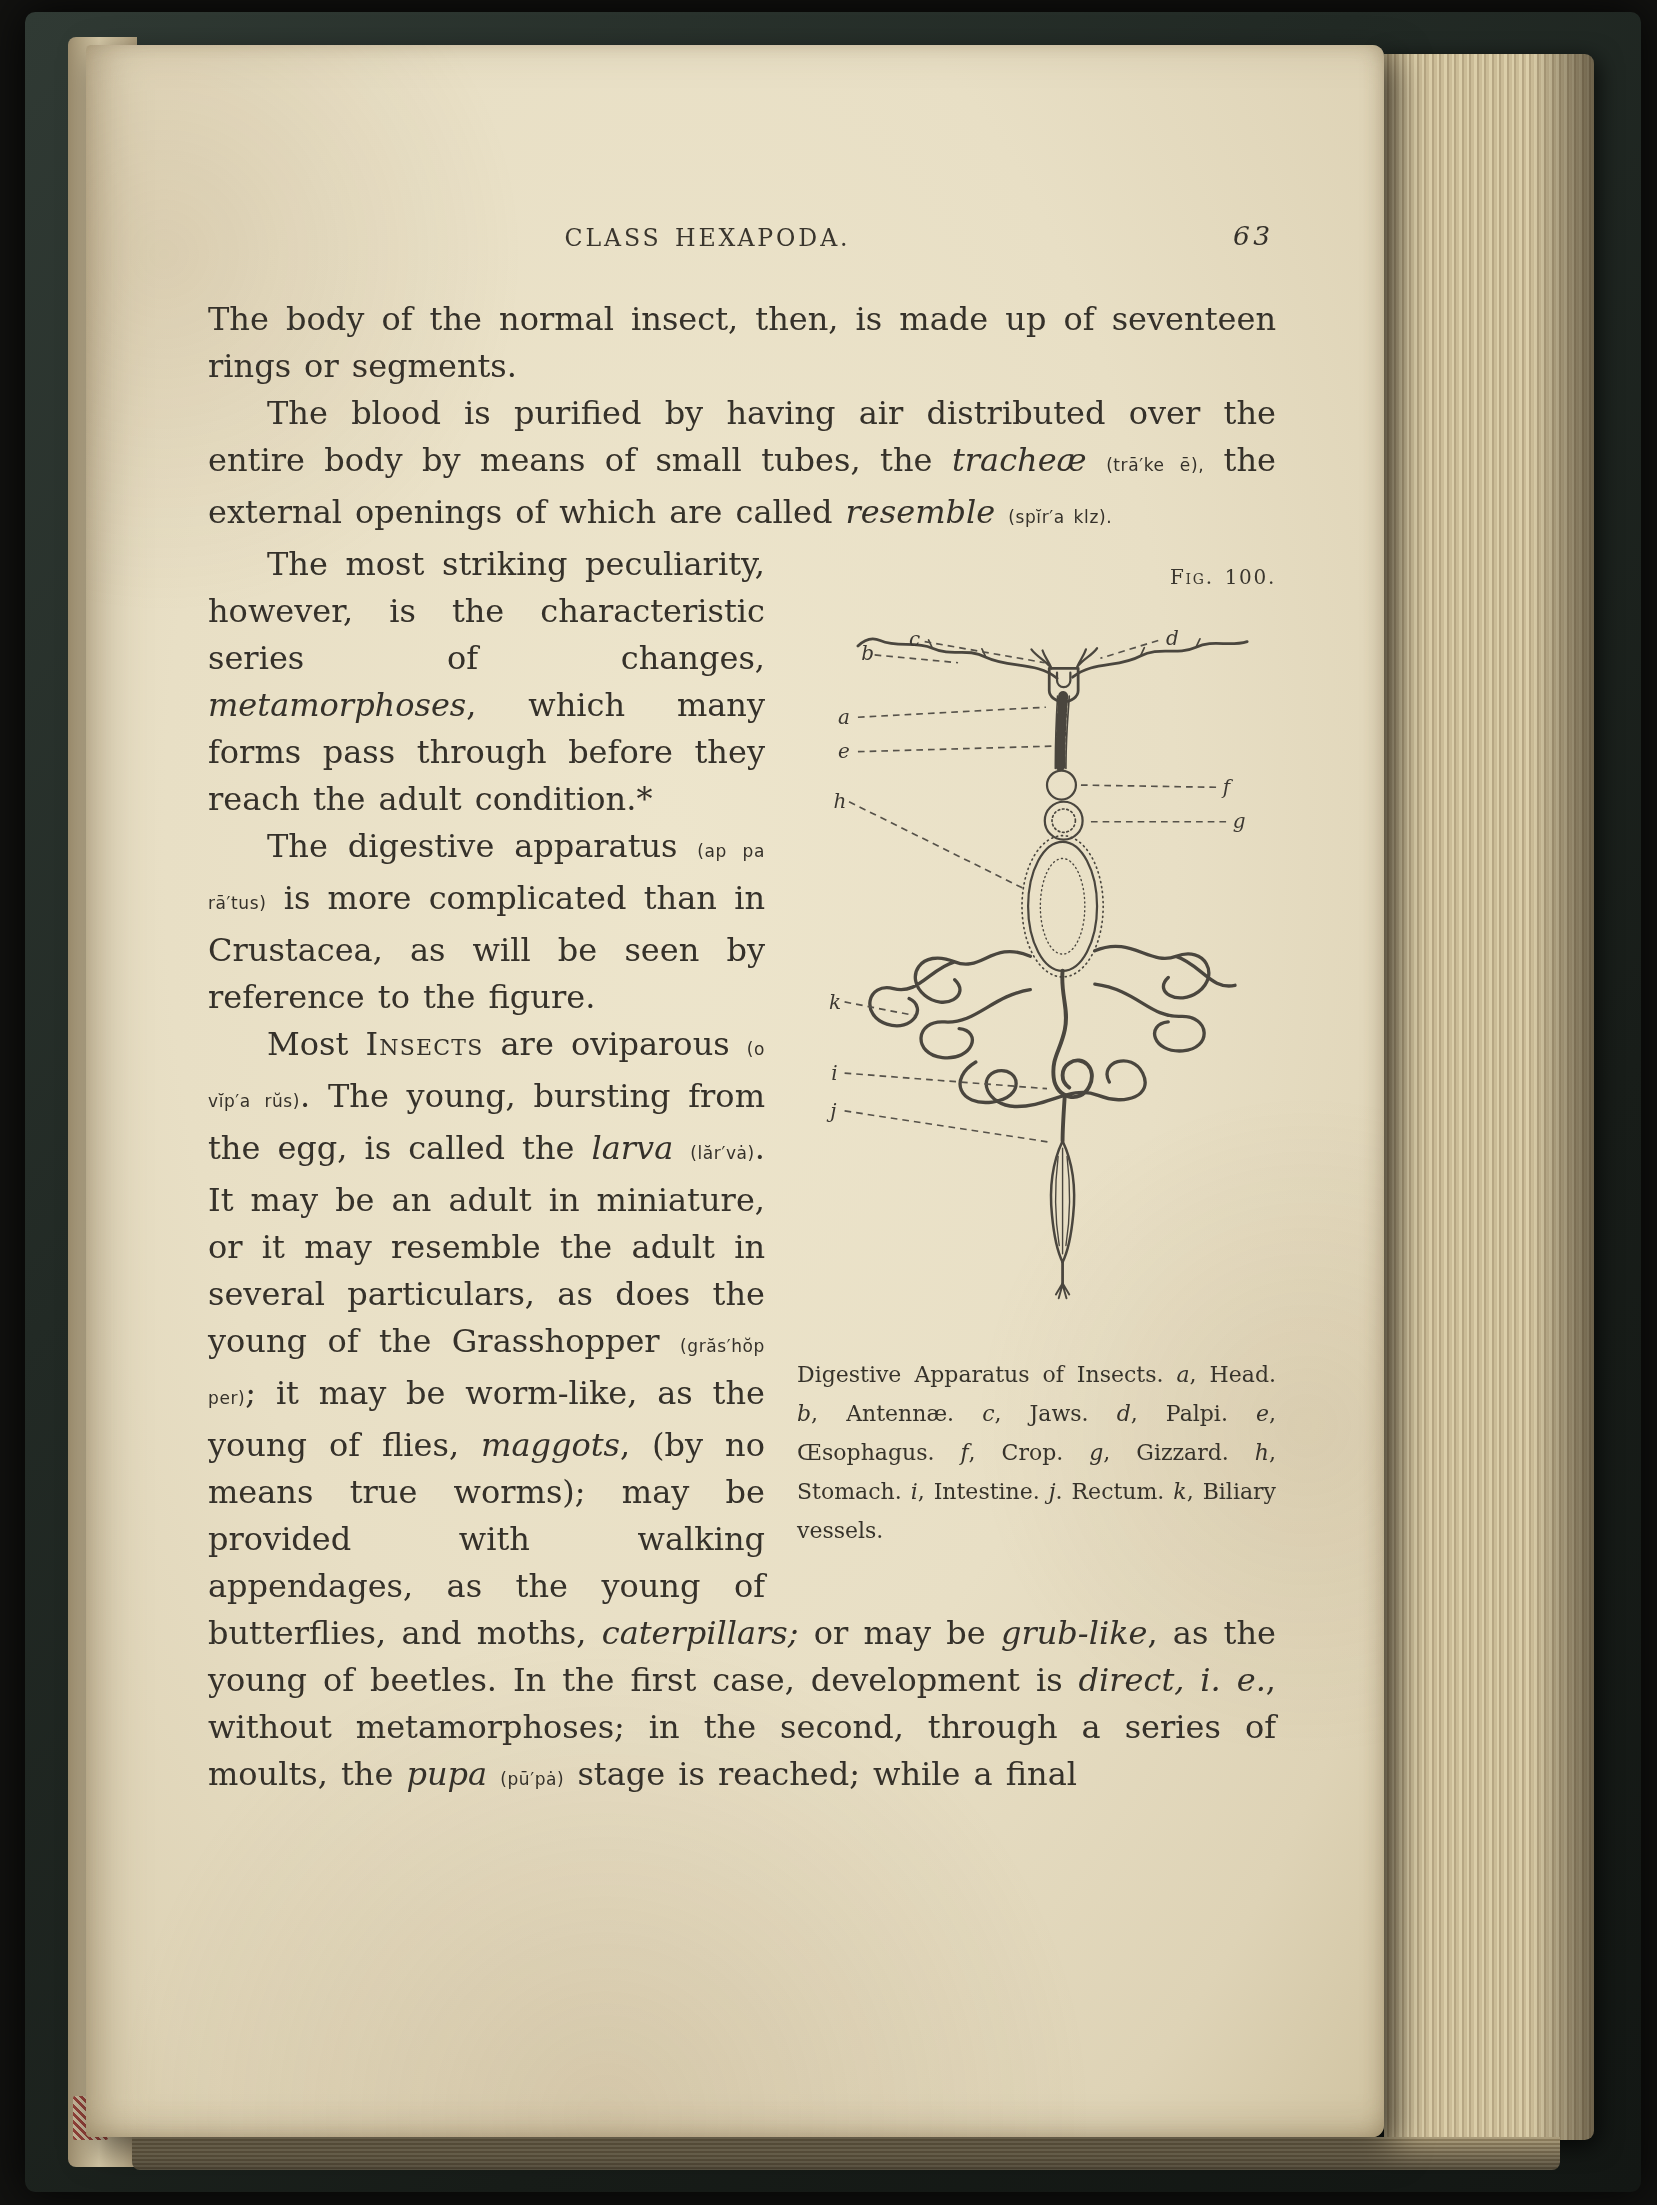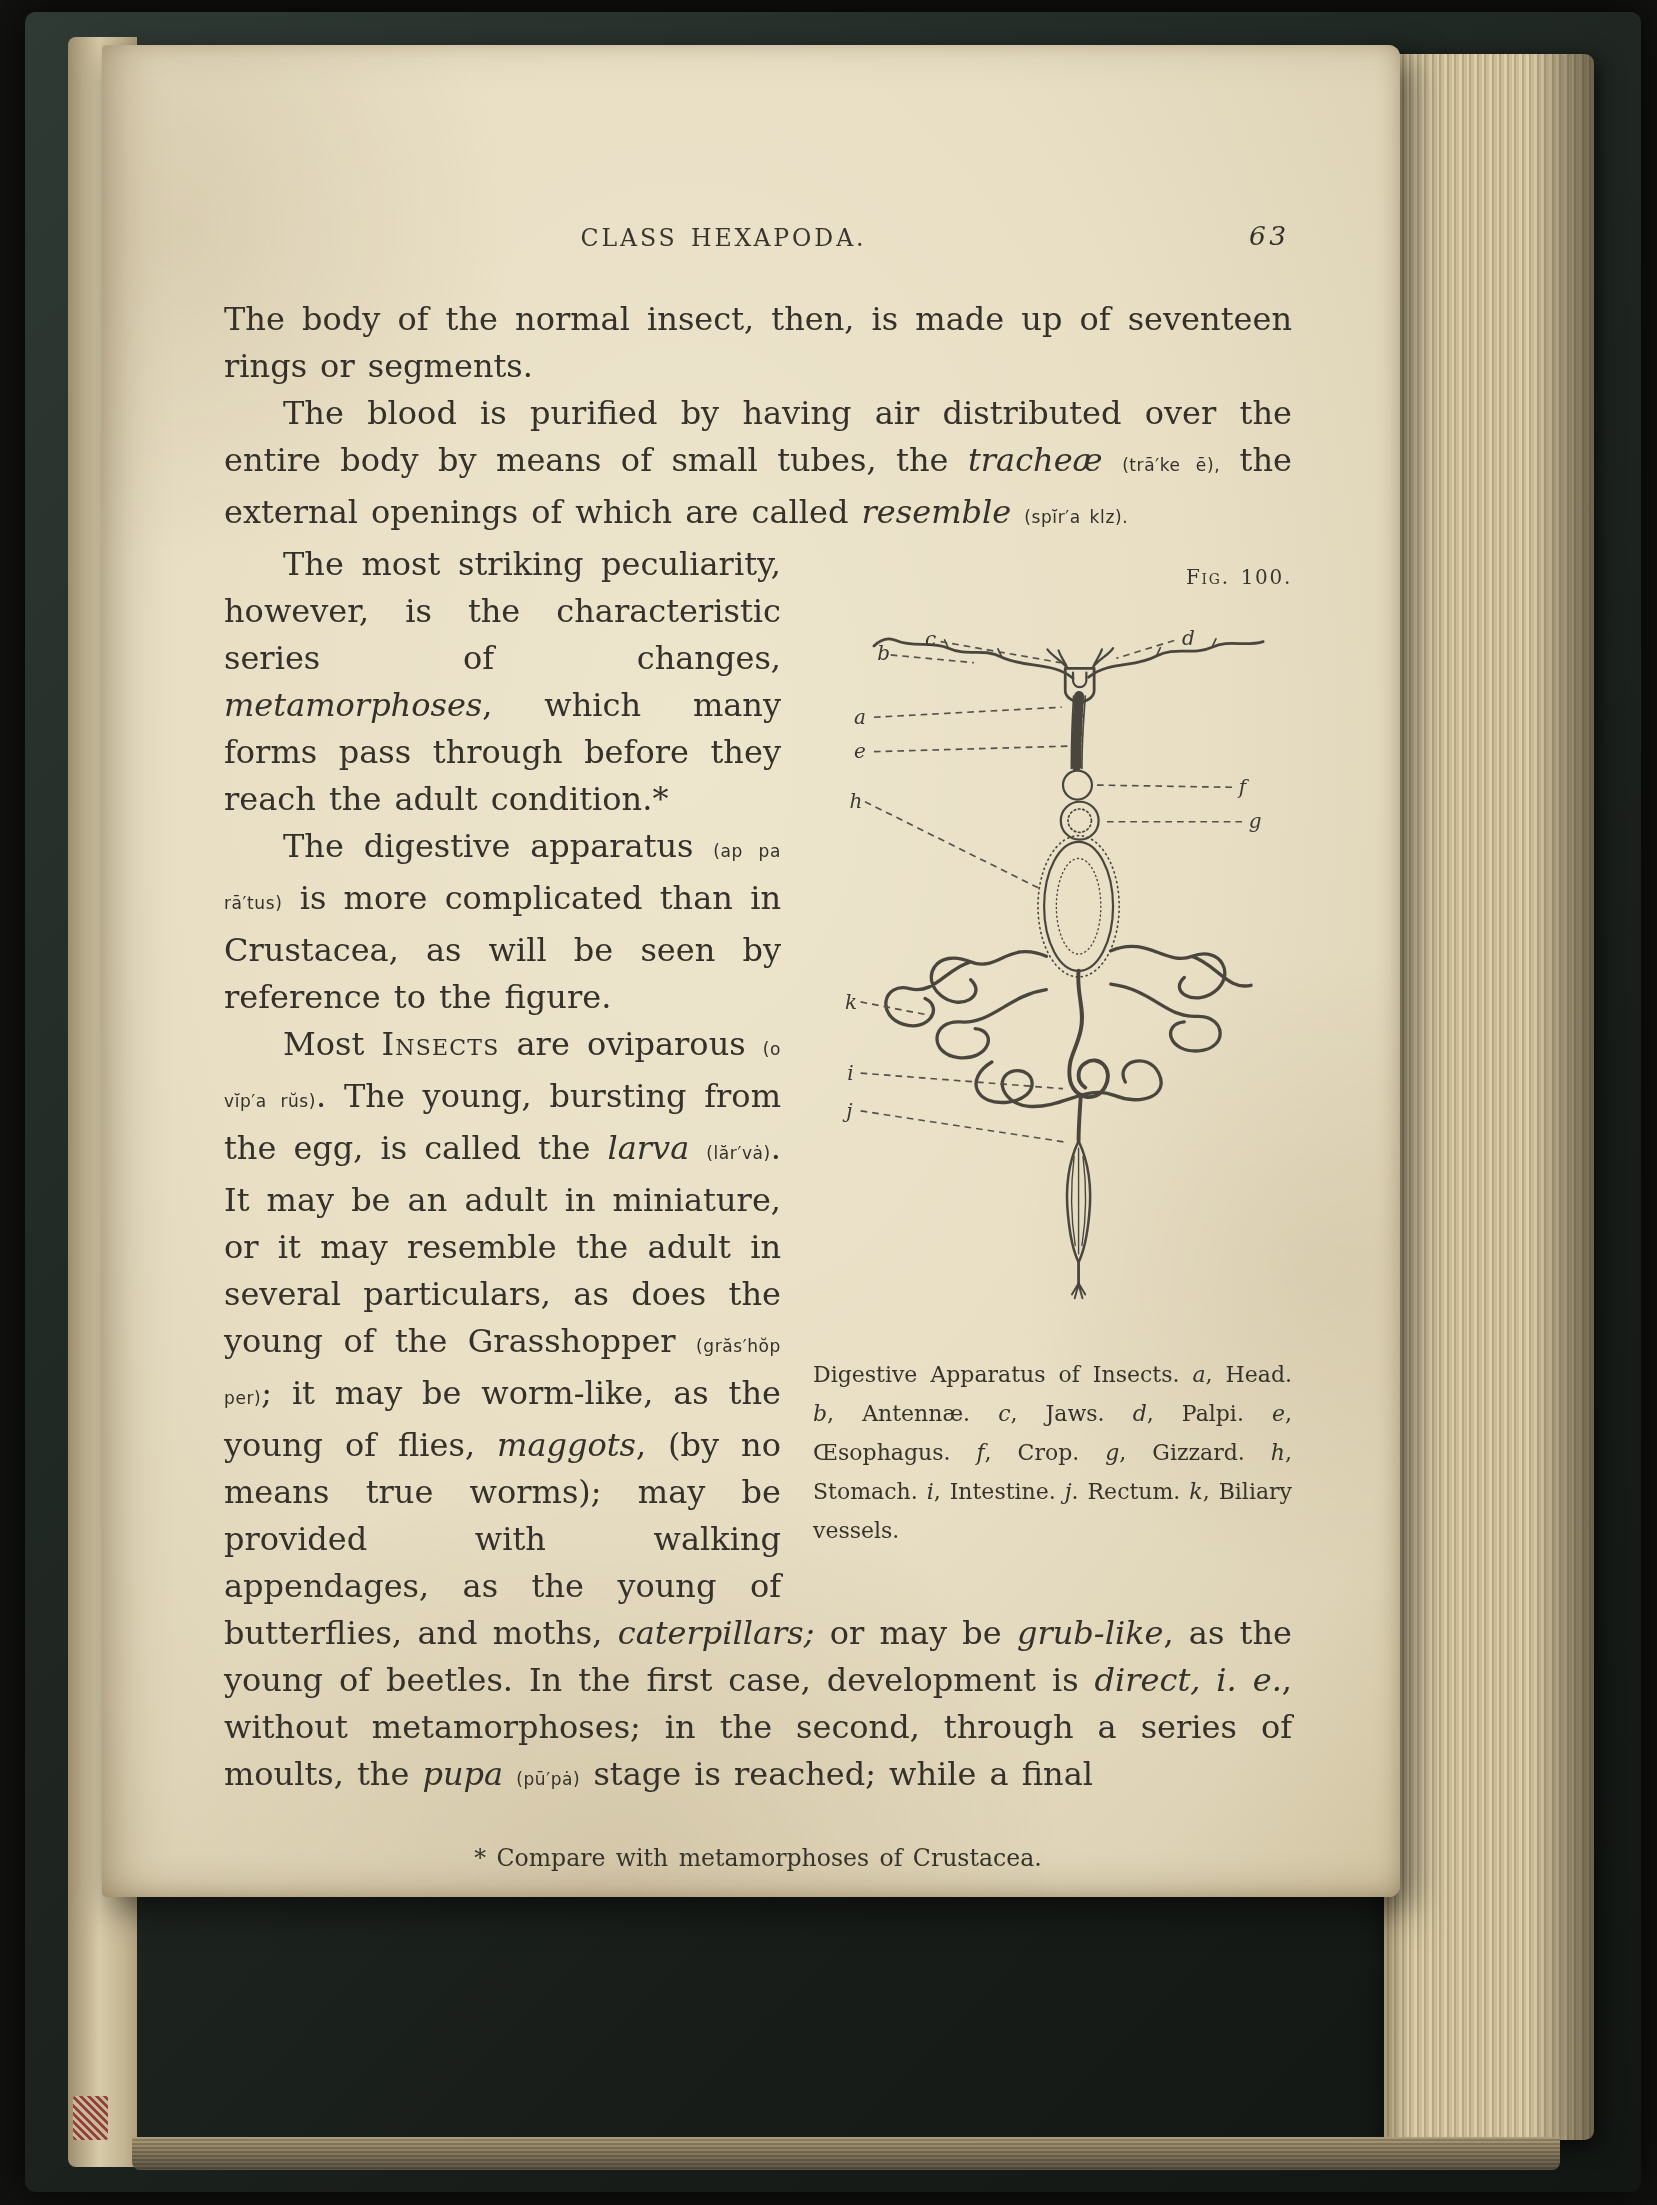--- a/index.html
+++ b/index.html
@@ -36,29 +36,28 @@
     box-shadow:3.5px 5.8px 23px rgba(0,0,0,.7);
   }
   .page-stack-bottom{
     position:absolute;left:132px;top:2137px;width:1428px;height:33px;
     background:
       linear-gradient(180deg,rgba(60,45,20,.25),rgba(10,8,4,.6)),
       repeating-linear-gradient(180deg,#d2c4a0 0 2.3px,#ab9b78 2.3px 4px);
     border-radius:0 0 8px 8px;
   }
   .page{
-    position:absolute;left:86px;top:45px;width:1298px;height:1852px;
+    position:absolute;left:86px;top:45px;width:1298px;height:2092px;
     background:radial-gradient(ellipse at 45% 38%,#ede5cc 0%,#e8dfc5 50%,#ded3b6 82%,#d0c3a1 100%);
     border-radius:4.6px 11.5px 11.5px 4.6px;
     box-shadow:
       inset 26.5px 0 52px -19.6px rgba(110,90,55,.5),
       inset -8px 0 19.6px -7px rgba(110,90,55,.3),
       inset 0 -11.5px 35px -14px rgba(110,90,55,.35),
       10.4px 12.7px 35px rgba(0,0,0,.55);
-    margin-left: 16px;
   }
   .stains{
     position:absolute;inset:0;pointer-events:none;border-radius:inherit;
     background:
       radial-gradient(circle at 6% 10%,rgba(150,120,80,.14),rgba(0,0,0,0) 16%),
       radial-gradient(circle at 94% 66%,rgba(150,120,80,.10),rgba(0,0,0,0) 18%),
       radial-gradient(circle at 40% 99%,rgba(140,110,70,.16),rgba(0,0,0,0) 22%);
   }
   .content{
     position:absolute;left:122px;top:170px;width:1068px;
@@ -175,18 +174,17 @@
           </g>
         </svg>
 
         <div class="fig-caption"><span>Digestive Apparatus of Insects.  </span><span class="it">a</span><span>, Head.  </span><span class="it">b</span><span>, Antennæ.  </span><span class="it">c</span><span>, Jaws.  </span><span class="it">d</span><span>, Palpi.  </span><span class="it">e</span><span>, Œsophagus.  </span><span class="it">f</span><span>, Crop.  </span><span class="it">g</span><span>, Gizzard.  </span><span class="it">h</span><span>, Stomach.  </span><span class="it">i</span><span>, Intestine.  </span><span class="it">j</span><span>. Rectum.  </span><span class="it">k</span><span>, Biliary vessels.</span></div>
       </aside>
 
       <p class="para"><span>The most striking peculiarity, however, is the characteristic series of changes, </span><span class="it">metamorphoses</span><span>, which many forms pass through before they reach the adult condition.*</span></p>
       <p class="para"><span>The digestive apparatus </span><span class="pron">(ap pa rā′tus)</span><span> is more complicated than in Crustacea, as will be seen by reference to the figure.</span></p>
       <p class="para"><span>Most </span><span class="sc">Insects</span><span> are oviparous </span><span class="pron">(o vĭp′a rŭs)</span><span>. The young, bursting from the egg, is called the </span><span class="it">larva</span><span> </span><span class="pron">(lăr′vȧ)</span><span>. It may be an adult in miniature, or it may resemble the adult in several particulars, as does the young of the Grasshopper </span><span class="pron">(grăs′hŏp per)</span><span>; it may be worm-like, as the young of flies, </span><span class="it">maggots</span><span>, (by no means true worms); may be provided with walking appendages, as the young of butterflies, and moths, </span><span class="it">caterpillars;</span><span> or may be </span><span class="it">grub-like</span><span>, as the young of beetles. In the first case, development is </span><span class="it">direct, i. e.</span><span>, without metamorphoses; in the second, through a series of moults, the </span><span class="it">pupa</span><span> </span><span class="pron">(pū′pȧ)</span><span> stage is reached; while a final</span></p>
 
-      <div class="footnote">* Compare with metamorphoses of Crustacea.</div>
 
     </div>
   </div>
 </div>
 
 
 </body></html>

